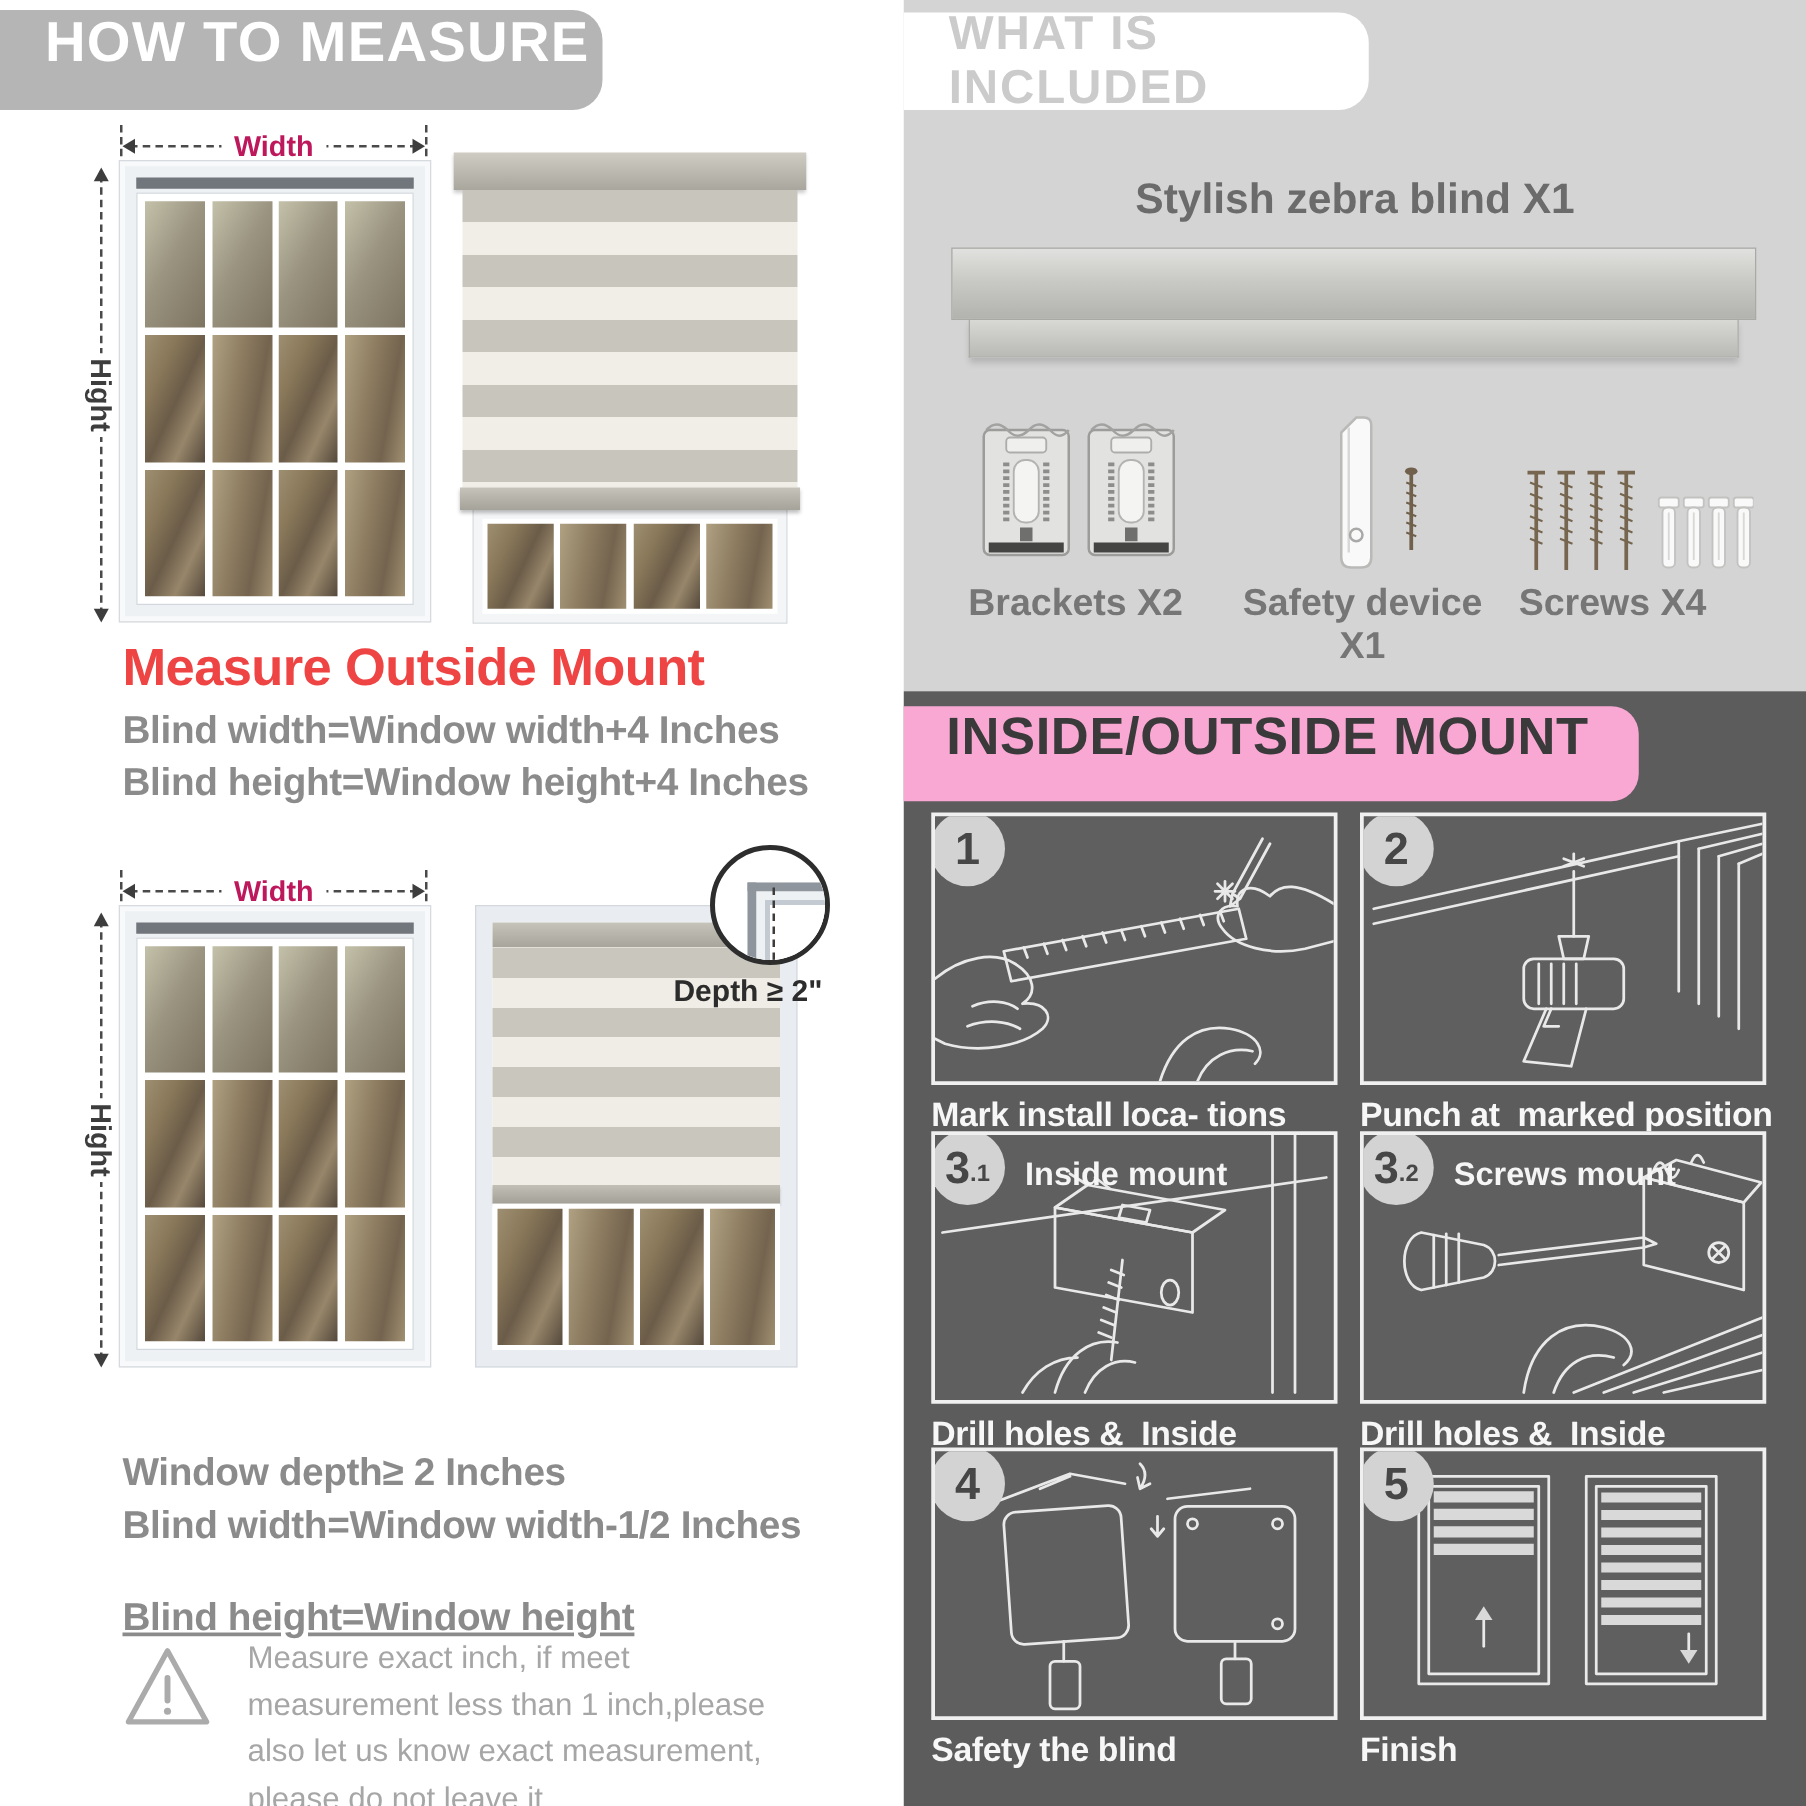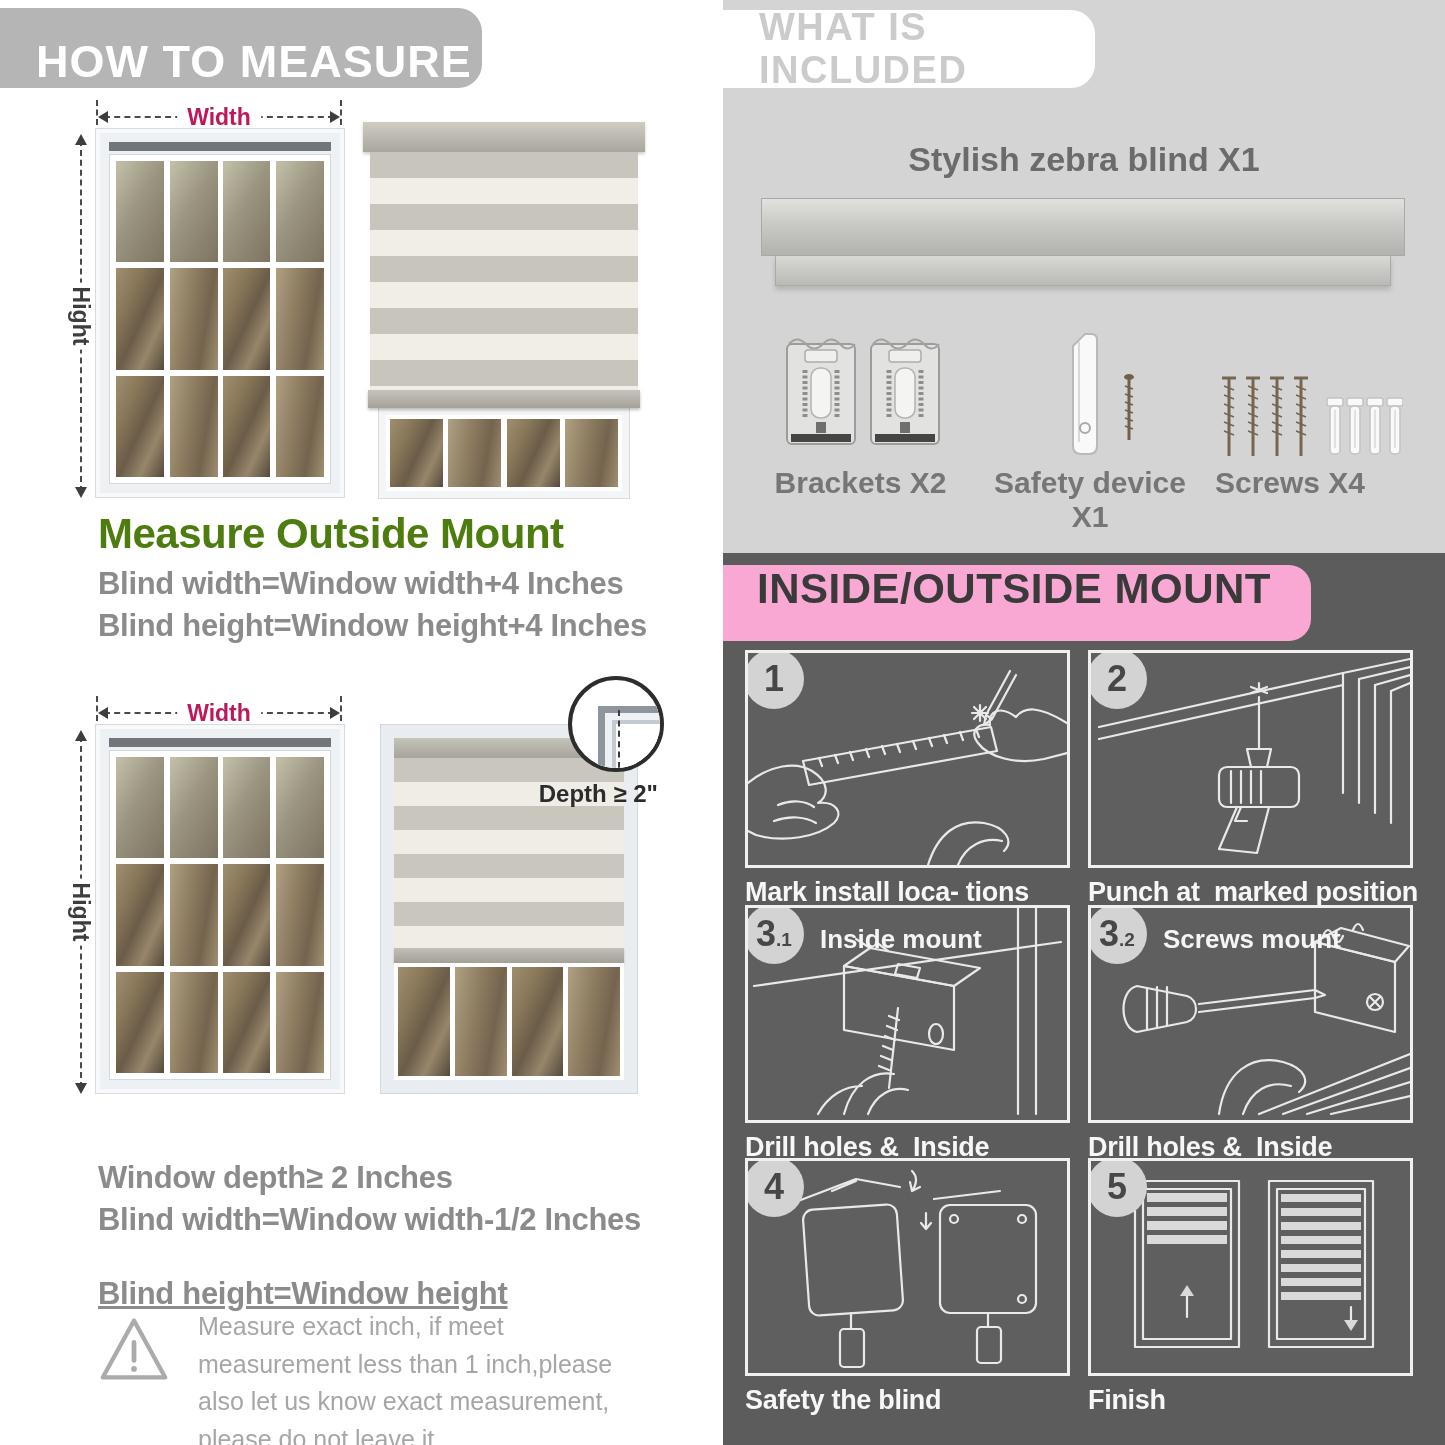--- a/index.html
+++ b/index.html
@@ -2,21 +2,21 @@
 <html><head>
 <meta charset="utf-8">
 <style>
   * { margin:0; padding:0; box-sizing:border-box; }
   body { font-family:"Liberation Sans", sans-serif; background:#fff; }
   .page { position:relative; width:1445px; height:1445px; background:#fff; overflow:hidden; }
 
   
   .left { position:absolute; left:0; top:0; width:723px; height:1445px; background:#fff; }
   .hdr-left { position:absolute; left:0; top:8px; width:482px; height:80px; background:#b5b5b5;
-              border-radius:0 24px 24px 0; display:flex; align-items:flex-end; padding-left:36px; }
+              border-radius:0 24px 24px 0; display:flex; align-items:flex-start; padding-left:36px; }
   .hdr-left span { color:#fff; font-size:45px; font-weight:bold; letter-spacing:1px; }
 
   
   .win { position:absolute; background:#eef1f4; border:1px solid #d7dbdf; padding:13px;
          box-shadow:inset 0 0 0 4px #f7f9fa; display:flex; flex-direction:column; }
   .win-roller { height:9px; background:#71767c; margin-bottom:3px; }
   .win-sashes { flex:1; display:flex; gap:5px; background:#fff; border:1px solid #d2d8dd; padding:6px; }
   .sash { flex:1; display:grid; grid-template-columns:1fr 1fr; grid-template-rows:1fr 1fr 1fr;
           gap:6px; background:#fff; }
   .pane { background:linear-gradient(115deg,#9f8f72 0%,#887758 28%,#6b5c49 52%,#97866a 74%,#55493c 100%); }
@@ -67,21 +67,21 @@
   .mag { position:absolute; left:568px; top:676px; width:96px; height:96px; border-radius:50%;
          border:4px solid #2d2d2d; background:#fff; overflow:hidden; z-index:5; }
   .mag .corner { position:absolute; left:26px; top:26px; right:-8px; bottom:-8px;
                  border-left:7px solid #8e959c; border-top:7px solid #8e959c; background:#eef1f4; }
   .mag .corner2 { position:absolute; left:40px; top:40px; right:-8px; bottom:-8px;
                   border-left:4px solid #c3cad1; border-top:4px solid #c3cad1; background:#fff; }
   .mag .dline { position:absolute; left:46px; top:30px; height:58px; border-left:2px dashed #3c3c3c; }
   .depth-lbl { position:absolute; left:508px; top:780px; width:150px; text-align:right;
                font-size:24px; font-weight:bold; color:#2c2c2c; }
 
-  .h1-dark { position:absolute; left:98px; font-size:42px; font-weight:bold; color:#4d7c0f; letter-spacing:-0.5px; }
+  .h1-dark { position:absolute; left:98px; font-size:42px; font-weight:bold; color:#ef4444; letter-spacing:-0.5px; }
   .line-gray { position:absolute; left:98px; font-size:31px; font-weight:bold; color:#8b8b8b; letter-spacing:-0.3px; }
 
   .warn { position:absolute; left:96px; top:1308px; width:540px; display:flex; gap:26px; align-items:flex-start; }
   .warn svg { flex:0 0 76px; margin-top:6px; }
   .warn .wtext { font-size:25px; color:#a6a6a6; line-height:1.5; font-weight:500; width:438px; }
 
   
   .included { position:absolute; left:723px; top:0; width:722px; height:553px; background:#d4d4d4; }
   .hdr-right { position:absolute; left:0; top:10px; width:372px; height:78px; background:#fff;
                border-radius:0 24px 24px 0; display:flex; align-items:center; padding-left:36px; }

